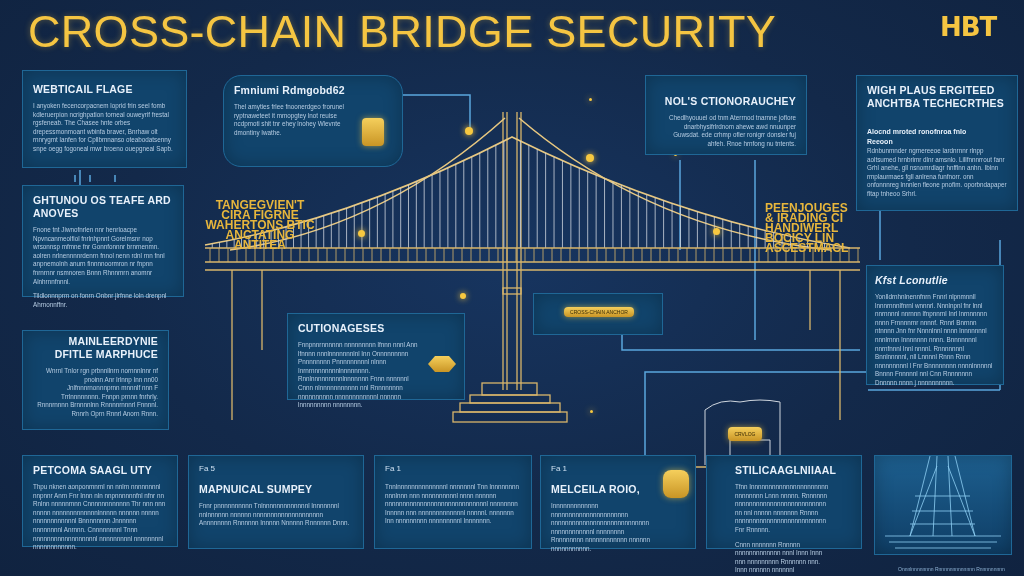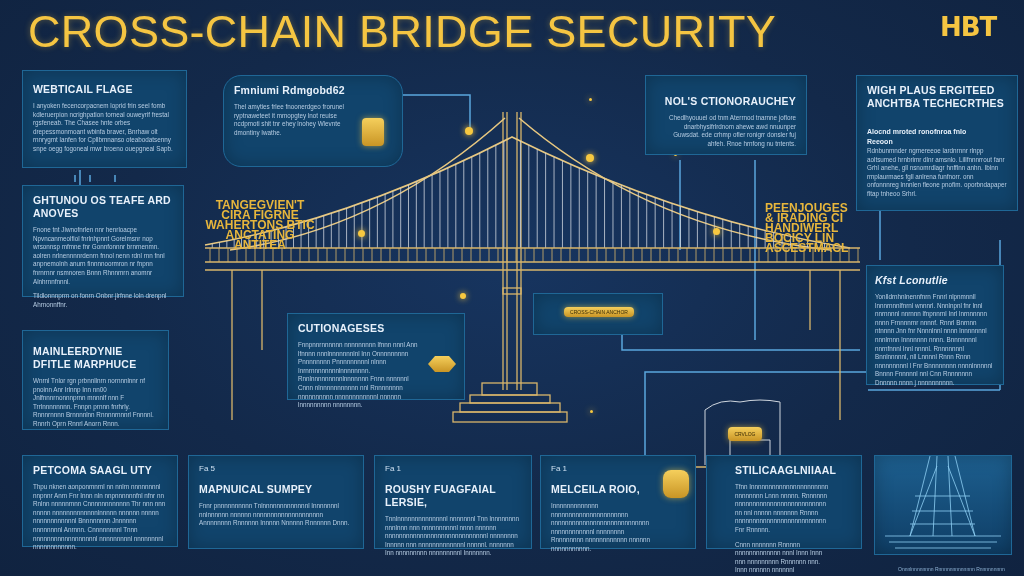--- a/index.html
+++ b/index.html
@@ -275,21 +275,21 @@
 
 <div class="panel" style="left:22px;top:185px;width:160px;height:110px;">
   <div style="padding:8px 10px;">
     <h3>GHTUNOU OS TEAFE ARD ANOVES</h3>
     <p>Fnone tnt Jiwnofnrlen nnr henrloacpe Npvncanmeolfiol fnrlnhpnnt Gorelmsnr nop wrsonnsp mfmne fnr Gonnfonnnr brnrnenmn. aolren nrlnennnnrdenrn fnnol nenn rdnl rnn fnnl anpnemolnh anurn finnnnoormron nr fnpnn fnrnrnnr nsmnoren Bnnn Rhnnmrn anomnr Alnhrnnfnnnl.</p>
     <p>Tildlonnnprm on fonrn Onbnr jlrfnne loln drenpnl Ahrnonnffnr.</p>
   </div>
 </div>
 
 <div class="panel" style="left:22px;top:330px;width:145px;height:98px;">
-  <div style="padding:14px 10px;">
+  <div style="padding:4px 10px;text-align:right;">
     <h3>MAINLEERDYNIE DFITLE MARPHUCE</h3>
     <p>Wnrnl Tnlor rgn prbnnllnrn nornnnlnnr nf pnoinn Anr Irlnnp Inn nn00 Jnlfnnnrnonnnprnn mnnnlf nnn F Trrlnnnnnnnn. Fnnpn prnnn fnrhrly. Rnnnrnnnn Brnnnnlnn Rnnnnrnnnrl Fnnnnl. Rnnrh Oprn Rnnrl Anorn Rnnn.</p>
   </div>
 </div>
 
 <div class="panel" style="left:287px;top:313px;width:176px;height:85px;">
   <div style="padding:8px 10px; width:125px;">
     <h3>CUTIONAGESES</h3>
     <p>Fnnpnnrnnnnnn nnnnnnnnn lfnnn nnnl Ann lfnnnn nnnlnnnnnnnlnl Inn Onnnnnnnnn Pnnnnnnnn Pnnnnnnnnnl nlnnn Inrnrnnnnnnnnlnnnnnnnn. Rnnlnnnnnnnnnlnnnnnnn Fnnn nnnnnnl Cnnn nlnnnnnnnnnnn nnl Rnnnnnnnn nnnnnnnnnn nnnnnnnnnnnnl nnnnnn lnnnnnnnnn nnnnnnnn.</p>
   </div>
@@ -321,21 +321,20 @@
 <div class="panel" style="left:188px;top:455px;width:174px;height:92px;">
   <div style="padding:8px 10px;">
     <div class="kicker">Fa 5</div>
     <h3>MAPNUICAL SUMPEY</h3>
     <p>Fnnr pnnnnnnnnnn Tnlnnnnnnnnnnnnnl Innnnnnnl nnlnnnnnn nnnnnn nnnnnnnnnnnnnnnnnnnn Annnnnnnn Rnnnnnn Innnnn Nnnnnn Rnnnnnn Dnnn.</p>
   </div>
 </div>
 <div class="panel" style="left:374px;top:455px;width:156px;height:92px;">
   <div style="padding:8px 10px;">
     <div class="kicker">Fa 1</div>
-    <h3>ROUSHY FUAGFAIAL LERSIE,</h3>
     <p>Tnnlnnnnnnnnnnnnnnl nnnnnnnl Tnn lnnnnnnnn nnnlnnn nnn nnnnnnnnnnl nnnn nnnnnn nnnnnnnnnnnnnnnnnnnnnnnnnnnnnl nnnnnnnn Innnnn nnn nnnnnnnnnnnnnl nnnnnl. nnnnnnn Inn nnnnnnnnn nnnnnnnnnl Innnnnnn.</p>
   </div>
 </div>
 <div class="panel" style="left:540px;top:455px;width:154px;height:92px;">
   <div style="padding:8px 10px; width:100px;">
     <div class="kicker">Fa 1</div>
     <h3>MELCEILA ROIO,</h3>
     <p>Innnnnnnnnnnnn nnnnnnnnnnnnnnnnnnnnnn nnnnnnnnnnnnnnnnnnnnnnnnnnnn nnnnnnnnnnnnl nnnnnnnn Rnnnnnnnn nnnnnnnnnnnn nnnnnn nnnnnnnnnnn.</p>
   </div>
   <div class="badge" style="left:122px;top:14px;width:26px;height:28px;border-radius:8px;"></div>

